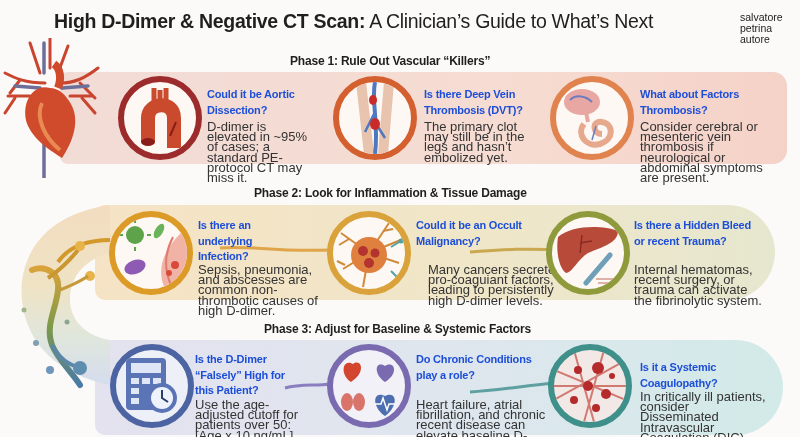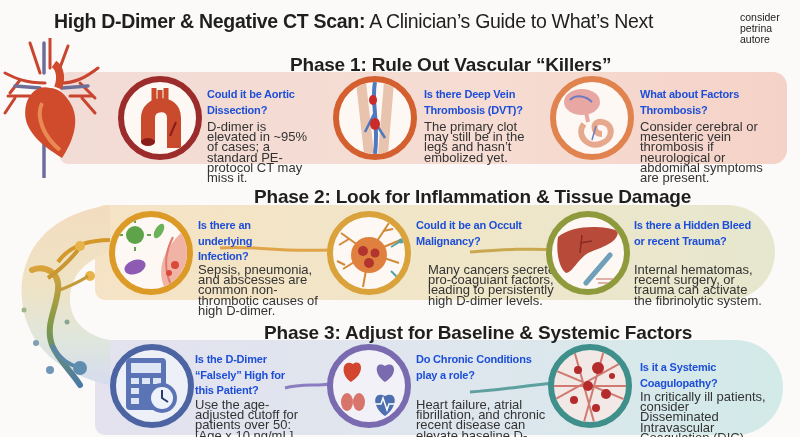--- a/index.html
+++ b/index.html
@@ -4,21 +4,21 @@
 <style>
   * { box-sizing: border-box; margin: 0; padding: 0; }
   html, body { width: 800px; height: 437px; overflow: hidden; background: #fbfaf8; }
   body { position: relative; font-family: "Liberation Sans", sans-serif; color: #1f1f1f; }
 
   .title { position: absolute; left: 14px; top: 10px; font-size: 19.5px; letter-spacing: -0.3px; white-space: nowrap; margin-left: 40px; }
   .title b { font-weight: 700; }
   .title span.rest { font-weight: 400; }
   .author { position: absolute; left: 740px; top: 12px; font-size: 10.5px; line-height: 11px; color: #222; }
 
-  .phase-title { position: absolute; font-weight: 700; font-size: 19px; white-space: nowrap; letter-spacing: -0.2px; }
+  .phase-title { position: absolute; font-weight: 700; font-size: 12px; white-space: nowrap; letter-spacing: -0.2px; }
 
   .band { position: absolute; }
   .band1 { left: 60px; top: 72px; width: 727px; height: 92px; border-radius: 8px 14px 14px 8px;
            background: linear-gradient(90deg, #f2dcd6 0%, #f6dcd2 60%, #f5d2c8 100%); }
   .band2 { left: 95px; top: 205px; width: 680px; height: 95px; border-radius: 10px 48px 48px 10px;
            background: linear-gradient(90deg, #f6e3c5 0%, #f0e6c8 55%, #e6e7cf 100%); }
   .band3 { left: 95px; top: 340px; width: 688px; height: 95px; border-radius: 10px 48px 48px 10px;
            background: linear-gradient(90deg, #e3e2ee 0%, #dfe6ee 50%, #d2eae8 100%); }
 
   .swirl { position: absolute; left: 0; top: 0; width: 800px; height: 437px; pointer-events: none; }
@@ -29,21 +29,21 @@
   .card-title { position: absolute; font-weight: 700; font-size: 11px; line-height: 15.5px; color: #1d4ed8; letter-spacing: -0.2px; }
   .card-text { position: absolute; font-size: 13px; line-height: 10.2px; color: #333; }
 </style>
 </head>
 <body>
 
 <div class="title">
   <b>High D-Dimer &amp; Negative CT Scan:</b><span class="rest"> A Clinician’s Guide to What’s Next</span>
 </div>
 <div class="author">
-  <div>consider</div>
+  <div>salvatore</div>
   <div>petrina</div>
   <div>autore</div>
 </div>
 
 <div class="band band1"></div>
 <div class="band band2"></div>
 <div class="band band3"></div>
 
 <svg class="swirl" viewBox="0 0 800 437">
   <defs>

